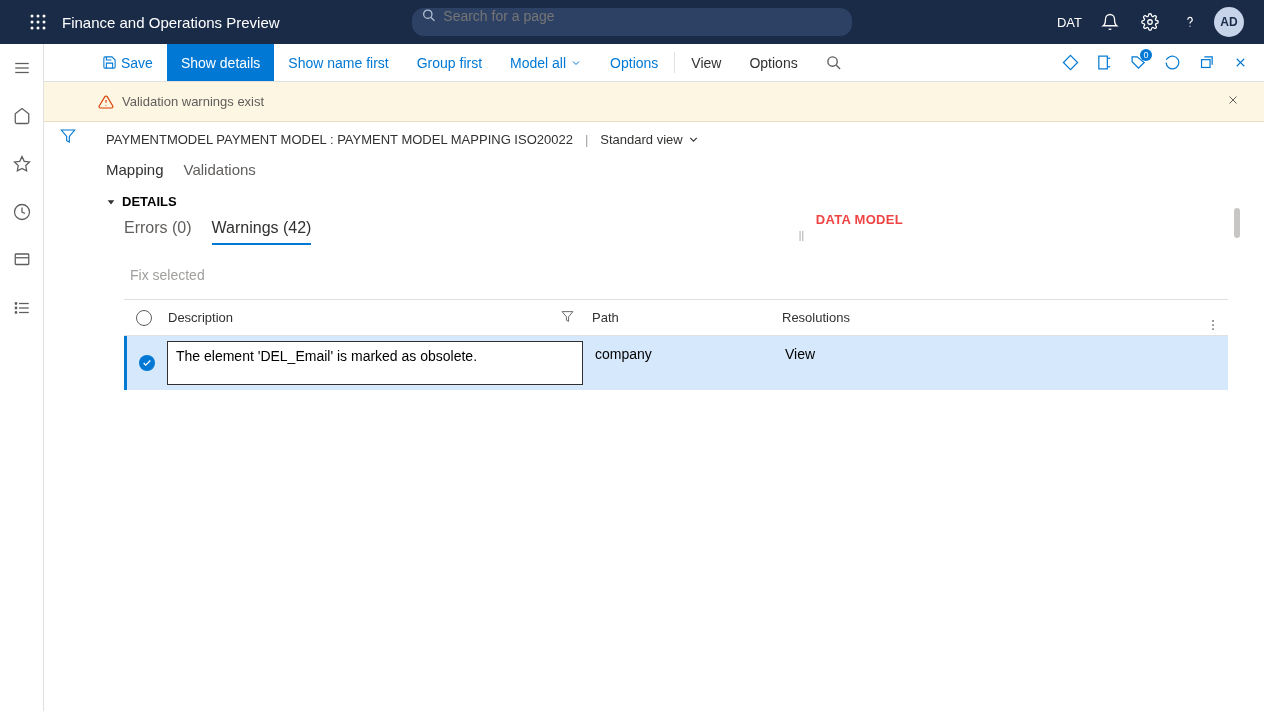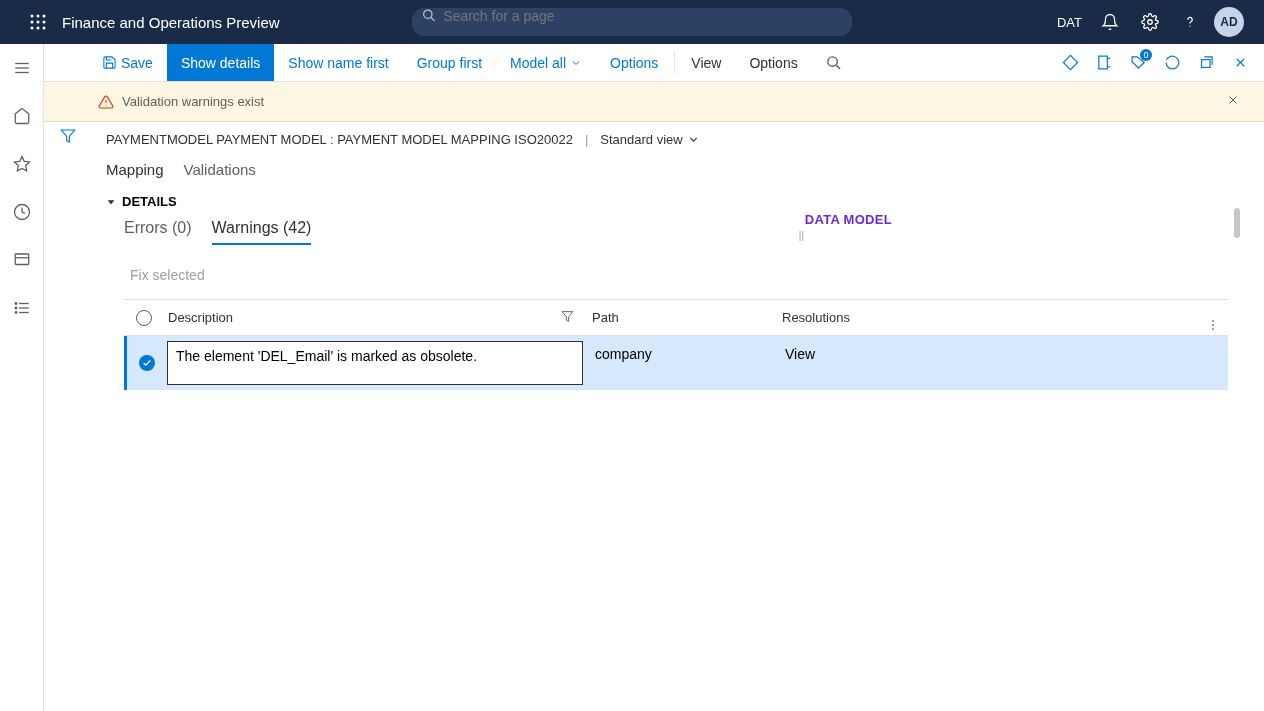--- a/index.html
+++ b/index.html
@@ -45,21 +45,21 @@
 .breadcrumb-sep { color: #a19f9d; }
 .view-picker { display: flex; align-items: center; gap: 4px; cursor: pointer; }
 .page-title { font-size: 28px; font-weight: 600; color: #323130; margin-top: 4px; }
 
 
 .section-tabs { display: flex; gap: 20px; margin-top: 14px; font-size: 15px; }
 .section-tab { cursor: pointer; color: #605e5c; padding-bottom: 2px; }
 .section-tab.active { border-bottom: 0; color: #323130; }
 
 
-.data-model-label { position: absolute; right: 372px; top: 90px; font-size: 13px; font-weight: 700; letter-spacing: 0.3px; color: #6d28d9; margin-left: 24px; }
+.data-model-label { position: absolute; right: 361px; top: 90px; font-size: 13px; font-weight: 700; letter-spacing: 0.3px; color: #ef4444; margin-left: 24px; }
 .splitter-handle { position: absolute; right: 460px; top: 108px; color: #a19f9d; font-size: 10px; }
 .scrollbar-thumb { position: absolute; right: 24px; top: 86px; width: 6px; height: 30px; background: #c8c6c4; border-radius: 3px; }
 
 
 .details-header { display: flex; align-items: center; gap: 6px; margin-top: 14px; font-size: 13px; font-weight: 700; cursor: pointer; }
 .sub-tabs { display: flex; gap: 20px; margin-top: 10px; margin-left: 18px; font-size: 16px; }
 .sub-tab { cursor: pointer; color: #605e5c; padding-bottom: 6px; }
 .sub-tab.active { color: #323130; border-bottom: 2px solid #0078d4; }
 
 .fix-selected { margin-top: 22px; margin-left: 24px; font-size: 14px; color: #a19f9d; }

